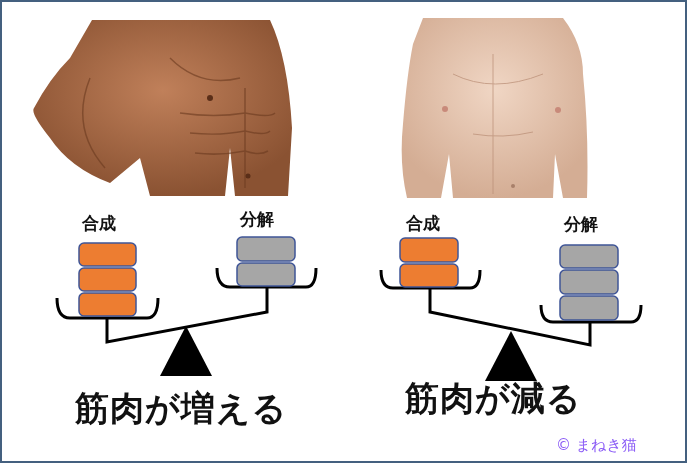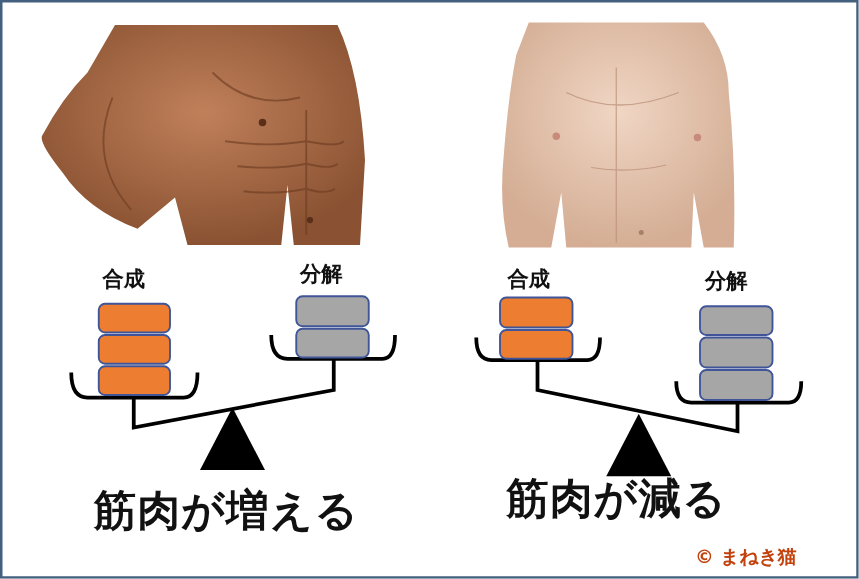--- a/index.html
+++ b/index.html
@@ -1,21 +1,21 @@
 <!DOCTYPE html>
 <html><head>
 <meta charset="utf-8">
 <style>
   html, body { margin:0; padding:0; }
   body { width:687px; height:463px; position:relative; overflow:hidden; background:#ffffff; font-family:"DejaVu Sans", sans-serif; }
   .frame { position:absolute; left:0; top:0; width:683px; height:459px; border:2px solid #44607f; background:#ffffff; }
   .photo { position:absolute; }
   .label { position:absolute; font-weight:bold; color:#111; font-size:17px; }
   .caption { position:absolute; font-weight:bold; color:#111; font-size:34px; letter-spacing:1px; }
-  .credit { position:absolute; color:#c2410c; font-size:15px; font-weight:bold; }
+  .credit { position:absolute; color:#8b5cf6; font-size:15px; font-weight:normal; }
   svg.scale { position:absolute; left:0; top:0; }
 </style>
 </head>
 <body>
 
 <div class="frame"></div>
 
 <svg class="photo" style="left:30px;top:18px" width="262" height="180" viewBox="0 0 262 180">
   <defs>
     <radialGradient id="gm" cx="50%" cy="40%" r="60%">

